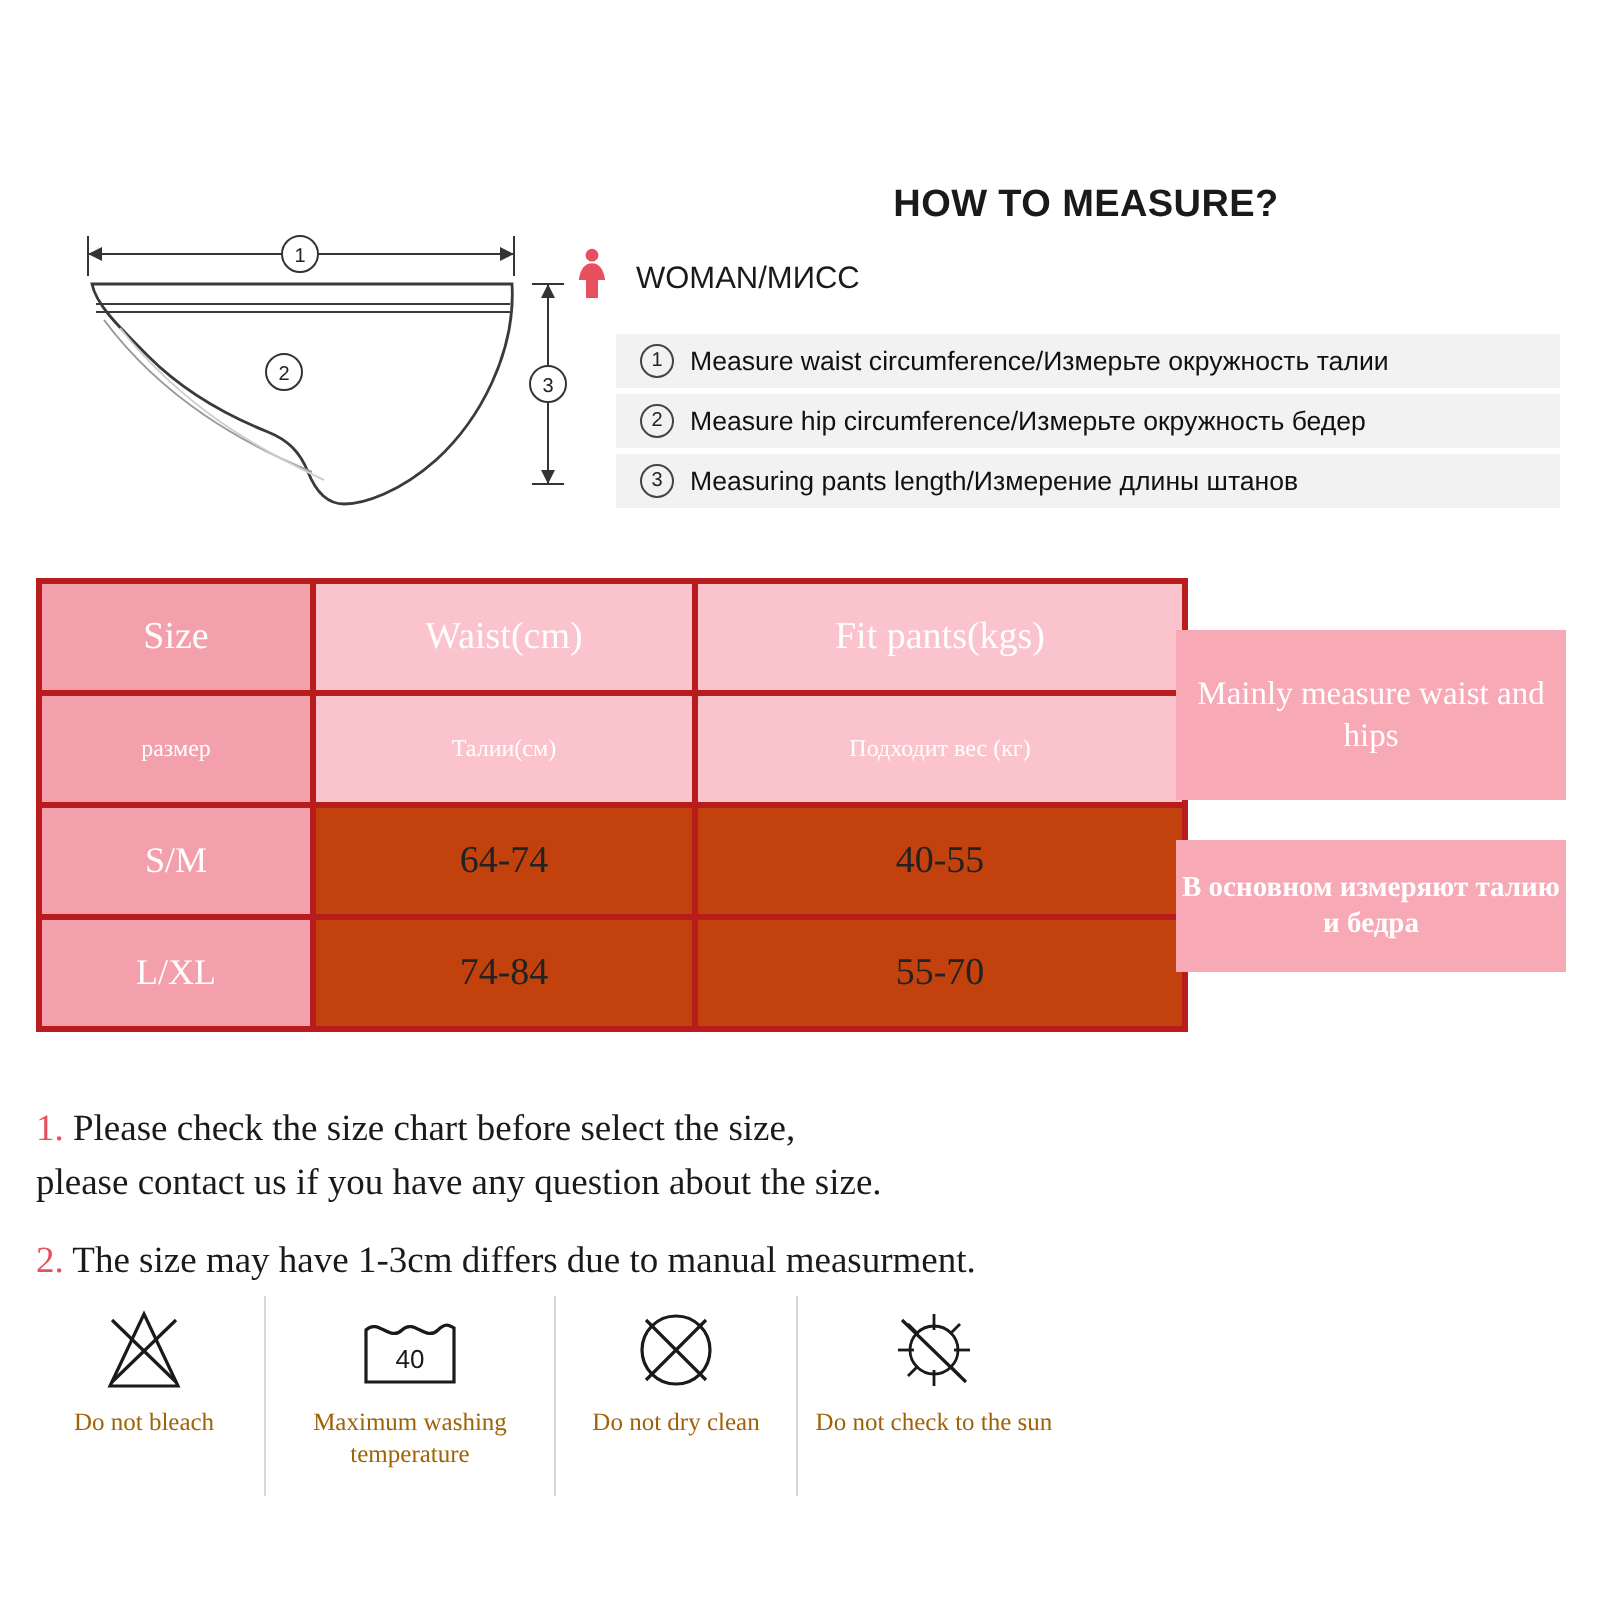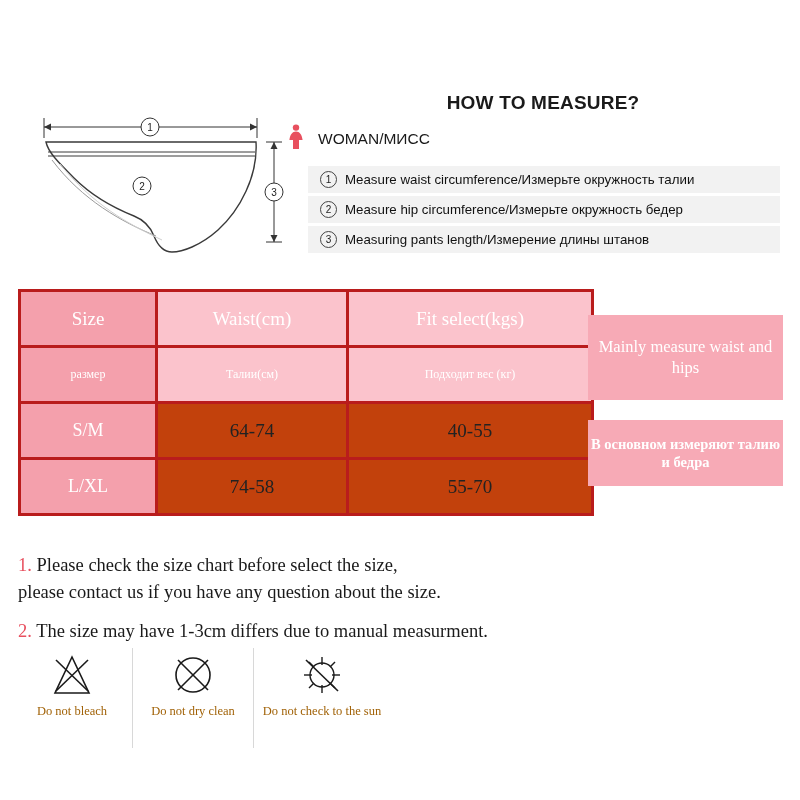--- a/index.html
+++ b/index.html
@@ -274,35 +274,35 @@
       </div>
     </div>
   </div>
 
   <div class="table-wrap">
     <table class="sizes">
       <tbody>
           <tr>
         <td class="c-pink hdr col1">Size</td>
         <td class="c-pinklite hdr col2">Waist(cm)</td>
-        <td class="c-pinklite hdr col3">Fit select(kgs)</td>
+        <td class="c-pinklite hdr col3">Fit pants(kgs)</td>
       </tr>
       <tr>
         <td class="c-pink hdr2 col1">размер</td>
         <td class="c-pinklite hdr2 col2">Талии(см)</td>
         <td class="c-pinklite hdr2 col3">Подходит вес (кг)</td>
       </tr>
       <tr>
         <td class="c-pink lbl col1">S/M</td>
         <td class="c-white val col2">64-74</td>
         <td class="c-white val col3">40-55</td>
       </tr>
       <tr>
         <td class="c-pink lbl col1">L/XL</td>
-        <td class="c-white val col2">74-58</td>
+        <td class="c-white val col2">74-84</td>
         <td class="c-white val col3">55-70</td>
       </tr>
     </tbody>
       </table>
   </div>
 
   <div class="note note-en">Mainly measure waist and hips</div>
   <div class="note note-ru">В основном измеряют талию и бедра</div>
 
   <div class="notes">
@@ -325,20 +325,29 @@
       <div class="care-ico">
         <svg width="50" height="48" viewBox="0 0 50 48" xmlns="http://www.w3.org/2000/svg">
           <path d="M25 6 L42 42 L8 42 Z" fill="none" stroke="#1a1a1a" stroke-width="1.6"></path>
           <line x1="9" y1="9" x2="41" y2="40" stroke="#1a1a1a" stroke-width="1.6"></line>
           <line x1="41" y1="9" x2="9" y2="40" stroke="#1a1a1a" stroke-width="1.6"></line>
         </svg>
       </div>
       <div class="care-cap">Do not bleach</div>
     </div>
 
+    <div class="care-item wide">
+      <div class="care-ico">
+        <svg width="60" height="48" viewBox="0 0 60 48" xmlns="http://www.w3.org/2000/svg">
+          <path d="M8 14 C14 8 20 20 26 14 C32 8 38 20 44 14 C48 10 50 12 52 13 L52 40 L8 40 Z" fill="none" stroke="#1a1a1a" stroke-width="1.6"></path>
+          <text x="30" y="33" font-family="Liberation Sans, sans-serif" font-size="13" text-anchor="middle" fill="#1a1a1a">40</text>
+        </svg>
+      </div>
+      <div class="care-cap">Maximum washing temperature</div>
+    </div>
 
     <div class="care-item">
       <div class="care-ico">
         <svg width="50" height="48" viewBox="0 0 50 48" xmlns="http://www.w3.org/2000/svg">
           <circle cx="25" cy="24" r="17" fill="none" stroke="#1a1a1a" stroke-width="1.6"></circle>
           <line x1="10" y1="9" x2="40" y2="39" stroke="#1a1a1a" stroke-width="1.6"></line>
           <line x1="40" y1="9" x2="10" y2="39" stroke="#1a1a1a" stroke-width="1.6"></line>
         </svg>
       </div>
       <div class="care-cap">Do not dry clean</div>

